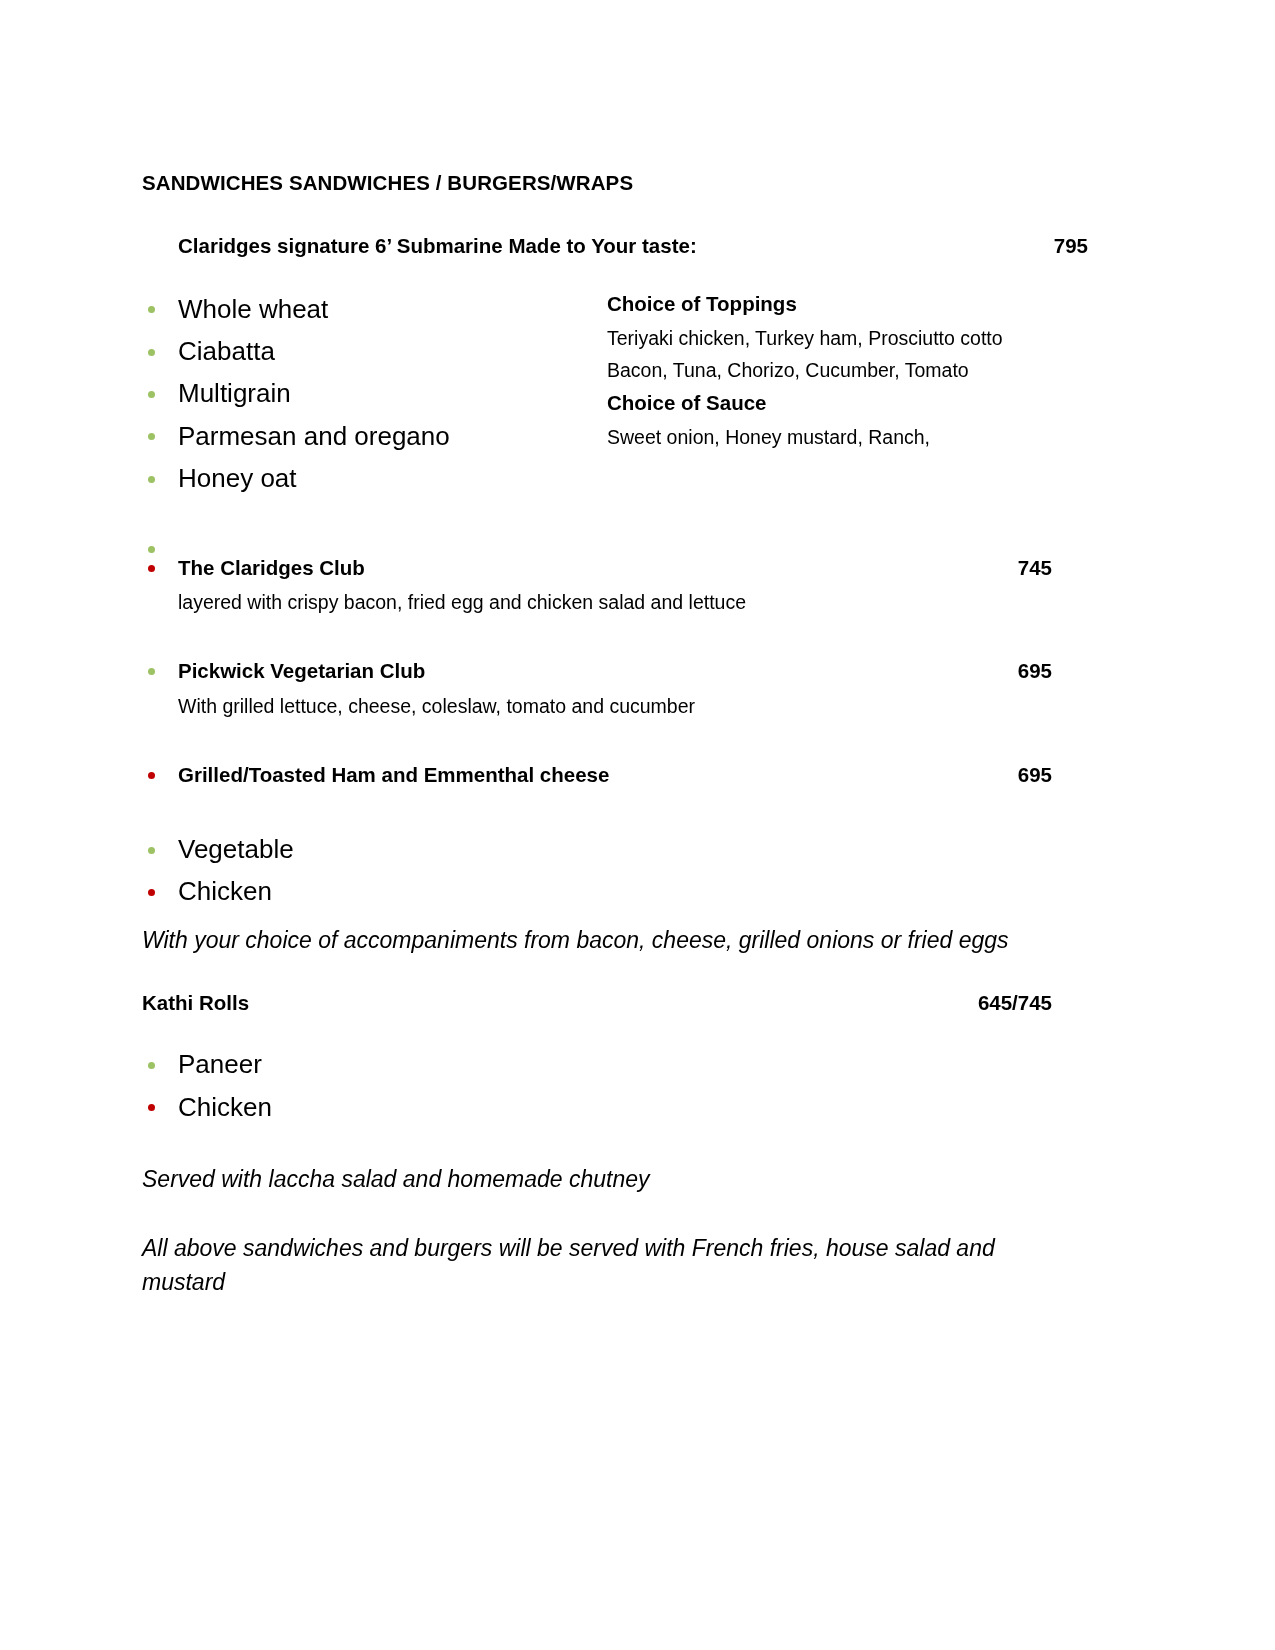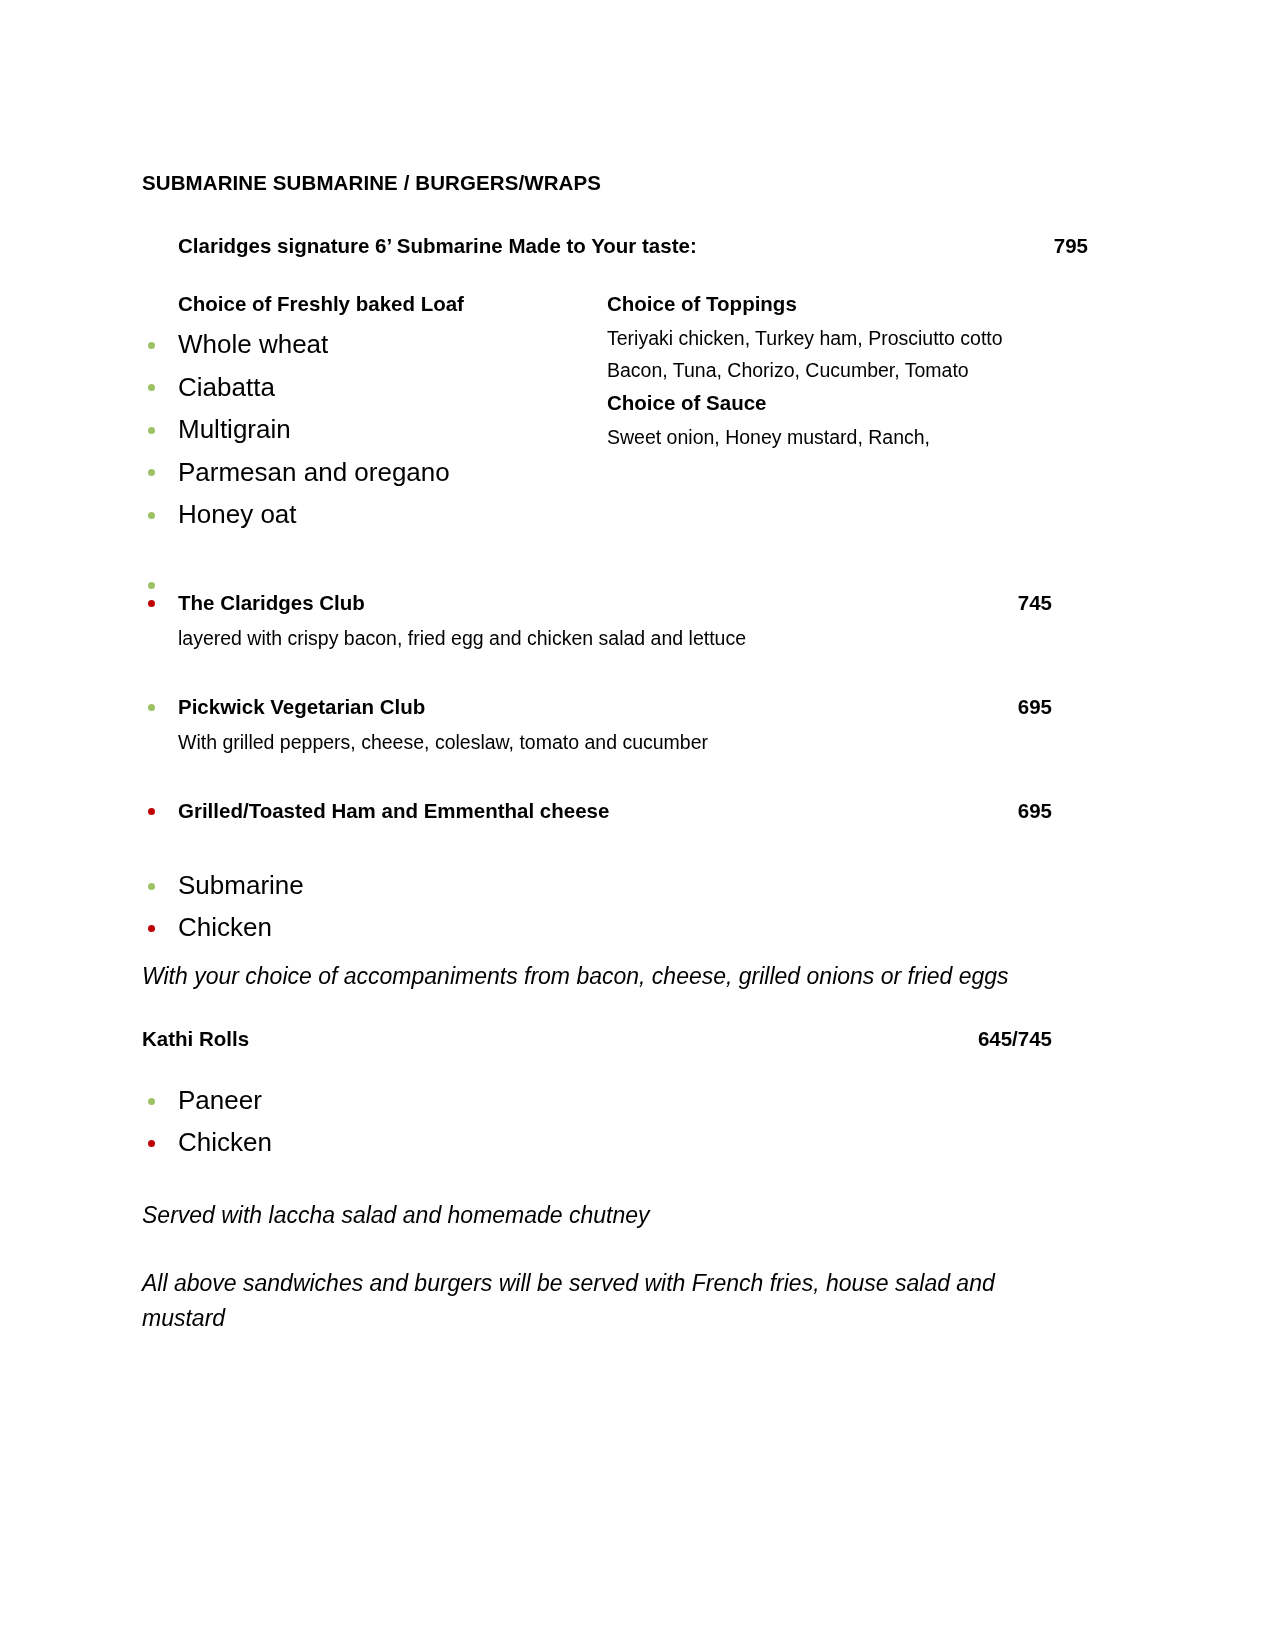--- a/index.html
+++ b/index.html
@@ -170,31 +170,30 @@
   .sp-28 { height: 28px; }
   .sp-34 { height: 34px; }
   .sp-40 { height: 40px; }
 </style>
 </head>
 <body>
 
 <div class="page">
   <div class="content">
 
-    <div class="section-title">SUBMARINE SUBMARINE / BURGERS/WRAPS</div>
+    <div class="section-title">SANDWICHES SANDWICHES / BURGERS/WRAPS</div>
 
     <div class="row signature-row">
       <div class="label">Claridges signature 6’ Submarine Made to Your taste:</div>
       <div class="price">795</div>
     </div>
 
     <div class="columns">
 
       <div class="col-left">
-        <div class="col-head">Choice of Freshly baked Loaf</div>
         <ul class="bullets">
           <li>
             <span class="dot green"></span>
             <span>Whole wheat</span>
           </li>
           <li>
             <span class="dot green"></span>
             <span>Ciabatta</span>
           </li>
           <li>
@@ -239,42 +238,42 @@
     </div>
 
     <div class="sp-40"></div>
 
     <div class="item-block">
       <span class="dot green"></span>
       <div class="row">
         <div class="item-title label">Pickwick Vegetarian Club</div>
         <div class="price">695</div>
       </div>
-      <div class="item-desc">With grilled peppers, cheese, coleslaw, tomato and cucumber</div>
+      <div class="item-desc">With grilled lettuce, cheese, coleslaw, tomato and cucumber</div>
     </div>
 
     <div class="sp-40"></div>
 
     <div class="item-block">
       <span class="dot red"></span>
       <div class="row">
         <div class="item-title label">Grilled/Toasted Ham and Emmenthal cheese</div>
         <div class="price">695</div>
       </div>
     </div>
 
     <div class="sp-28"></div>
 
 
     <div class="sp-10"></div>
 
     <ul class="bullets">
       <li>
         <span class="dot green"></span>
-        <span>Submarine</span>
+        <span>Vegetable</span>
       </li>
       <li>
         <span class="dot red"></span>
         <span>Chicken</span>
       </li>
     </ul>
 
     <div class="sp-10"></div>
 
     <div class="note">With your choice of accompaniments from bacon, cheese, grilled onions or fried eggs</div>

